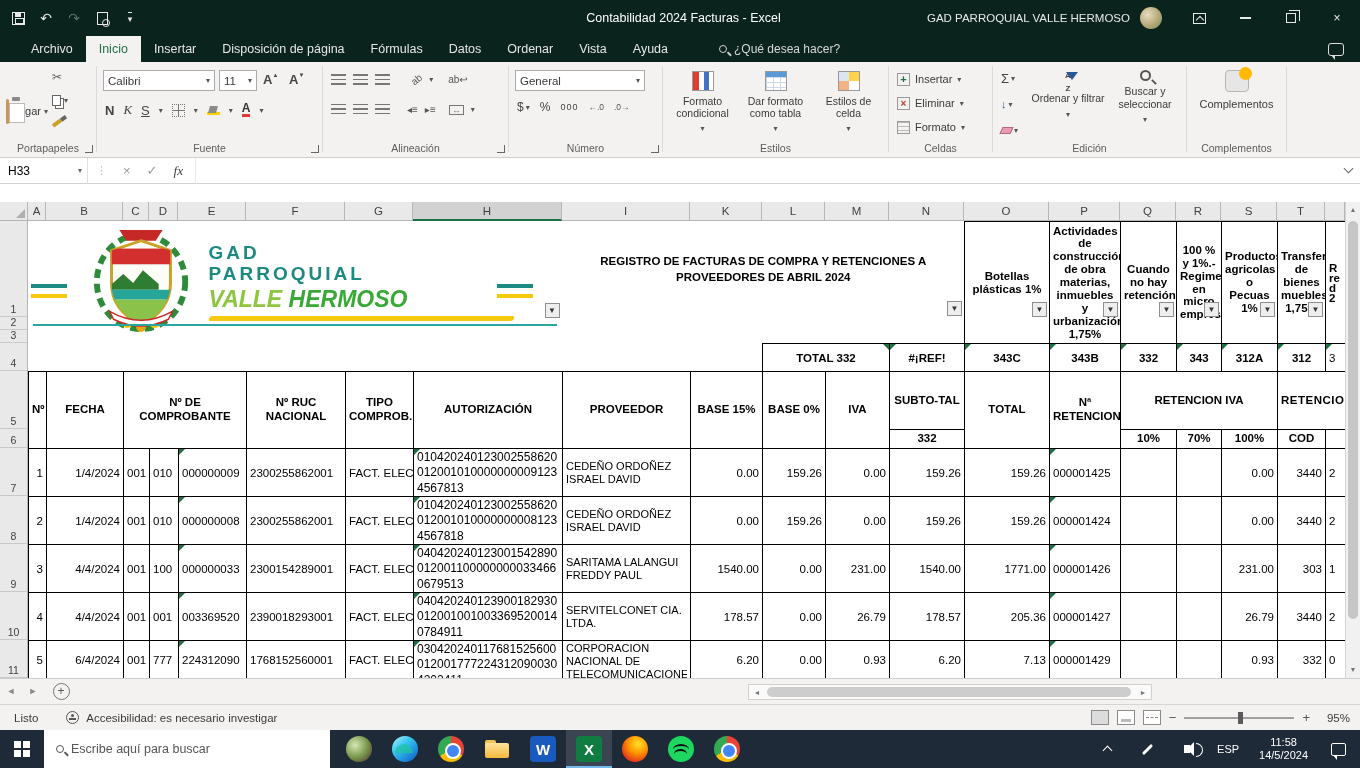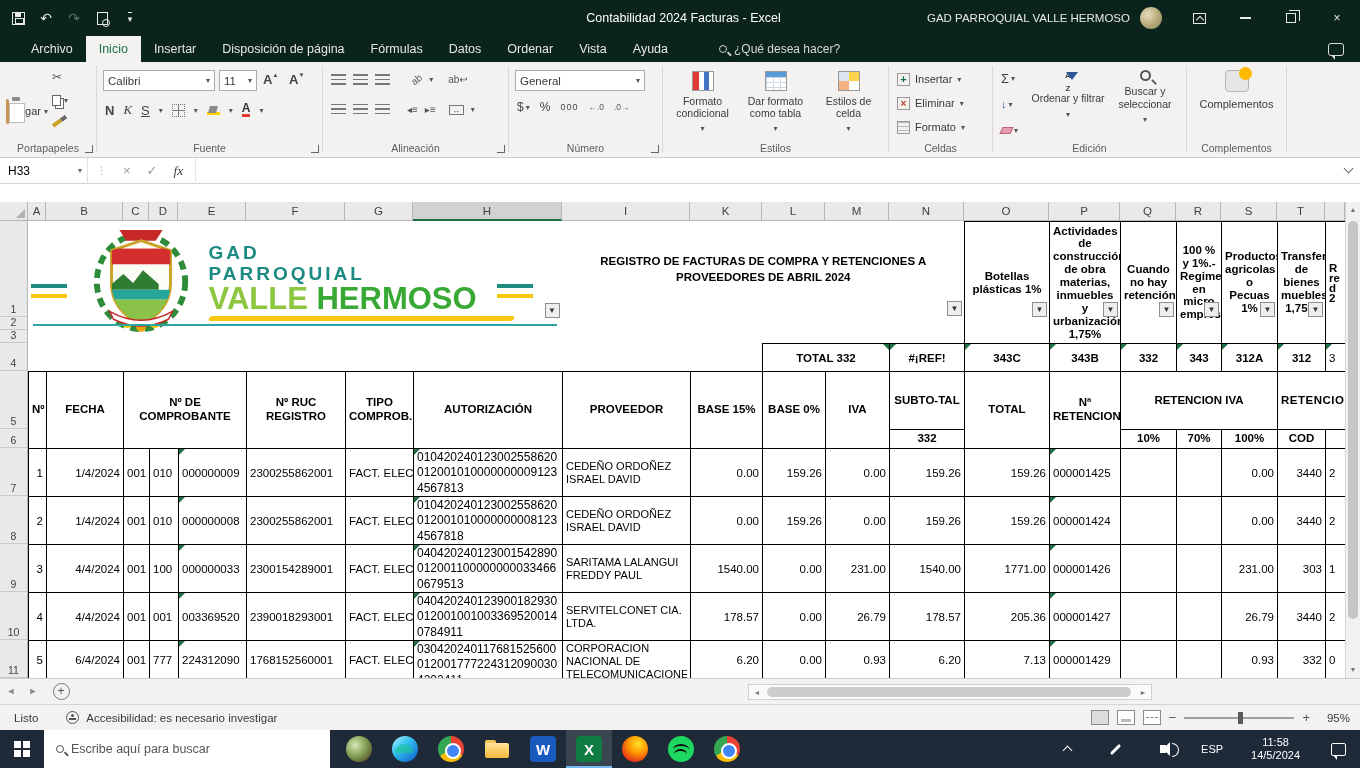--- a/index.html
+++ b/index.html
@@ -141,21 +141,21 @@
 .cat0{font-size:10px;}.cat1{font-size:8px;}.cat2{font-size:9.5px;}.cat3{font-size:8.5px;}.cat4{font-size:9px;}.cat5{font-size:9px;}
 .catx{font-size:8px;font-weight:bold;white-space:normal !important;text-align:left;vertical-align:middle;line-height:10px;}
 .titlecell{font-weight:bold;text-align:center;white-space:normal !important;font-size:12.5px;line-height:1.35;padding:0 18px;vertical-align:middle;}
 .logocell{vertical-align:top;}
 .lg-bar{position:absolute;width:36px;height:4px;}
 .lg-bar.t{background:#1b8a80;}
 .lg-bar.y{background:#f6c90e;}
 .crest{position:absolute;left:62px;top:3px;}
 .lg-text{position:absolute;left:180px;top:20px;width:320px;}
 .lg-gad,.lg-parr{color:#1b8a80;font-weight:bold;font-size:19px;letter-spacing:3px;line-height:21px;}
-.lg-vh{font-size:31px;font-weight:bold;line-height:30px;white-space:nowrap;}
+.lg-vh{font-size:23px;font-weight:bold;font-style:italic;line-height:30px;white-space:nowrap;}
 .lg-vh .v{color:#8dc63f;}
 .lg-vh .h{color:#39a935;}
 .lg-swoosh{height:5px;background:#f6c90e;border-radius:3px;width:305px;margin-top:2px;transform:skewX(-20deg);}
 .lg-line{position:absolute;left:4px;bottom:18px;width:524px;height:2px;background:#2aa5a0;}
 .retclip{font-weight:bold;font-size:11.5px;letter-spacing:.5px;text-align:left;padding-left:4px;}
 
 .vscroll{position:absolute;left:1345px;top:202px;width:15px;height:476px;background:#f1f1f1;border-left:1px solid #d4d4d4;}
 .vs-ar{position:absolute;left:0;width:14px;height:16px;text-align:center;font-size:7px;color:#777;line-height:16px;}
 .vs-ar.up{top:0;}
 .vs-ar.dn{bottom:0;}
@@ -210,21 +210,21 @@
 .ti-chrome,.ti-browser{border-radius:50%;background:conic-gradient(#ea4335 0 33%,#fbbc05 33% 66%,#34a853 66% 100%);}
 .ti-chrome::after,.ti-browser::after{content:"";position:absolute;left:7px;top:7px;width:12px;height:12px;border-radius:50%;background:#4285f4;border:2px solid #fff;}
 .ti-file-explorer::before{content:"";position:absolute;left:1px;top:4px;width:11px;height:6px;background:#f2c355;border-radius:2px 2px 0 0;}
 .ti-file-explorer::after{content:"";position:absolute;left:1px;top:7px;width:24px;height:15px;background:linear-gradient(#ffe49a,#f5b73c);border-radius:2px;}
 .ti-word{background:#185abd;border-radius:4px;color:#fff;font-weight:bold;font-size:15px;display:flex;align-items:center;justify-content:center;}
 .ti-excel{background:#107c41;border-radius:4px;color:#fff;font-weight:bold;font-size:15px;display:flex;align-items:center;justify-content:center;}
 .ti-firefox{border-radius:50%;background:radial-gradient(circle at 62% 30%,#ffe226,#ff9500 40%,#e1301e 78%,#b5007f);}
 .ti-spotify{border-radius:50%;background:#1ed760;}
 .ti-spotify::before{content:"";position:absolute;left:5px;top:8px;width:16px;height:9px;border-top:2.5px solid #0e0e0e;border-radius:50%;}
 .ti-spotify::after{content:"";position:absolute;left:6px;top:13px;width:13px;height:8px;border-top:2.5px solid #0e0e0e;border-radius:50%;}
-.tray{margin-left:auto;display:flex;align-items:center;gap:28px;padding-right:12px;color:#fff;}
+.tray{margin-left:auto;display:flex;align-items:center;gap:20px;padding-right:12px;color:#fff;}
 .tray-it{display:flex;align-items:center;justify-content:center;width:20px;height:38px;}
 .chev-up{width:7px;height:7px;border-left:1.5px solid #fff;border-top:1.5px solid #fff;transform:rotate(45deg);margin-top:3px;}
 .ic-pen{width:13px;height:3px;background:#fff;border-radius:2px;transform:rotate(-45deg);}
 .ic-vol{width:6px;height:8px;background:#fff;position:relative;}
 .ic-vol::before{content:"";position:absolute;left:3px;top:-3px;border-top:7px solid transparent;border-bottom:7px solid transparent;border-right:7px solid #fff;}
 .ic-vol::after{content:"";position:absolute;left:12px;top:-2px;width:6px;height:12px;border:1.5px solid #fff;border-left:none;border-radius:0 8px 8px 0;}
 .tray-lang{font-size:11px;}
 .tray-clock{font-size:11px;line-height:13px;text-align:center;}
 .ic-notif{width:15px;height:13px;border:1.5px solid #fff;border-radius:2px;position:relative;}
 .ic-notif::after{content:"";position:absolute;left:1px;bottom:-5px;border-left:4px solid transparent;border-top:5px solid #fff;}
@@ -607,21 +607,21 @@
             <td class="bd bcode gtl">332</td>
             <td class="bd bcode gtl">343</td>
             <td class="bd bcode gtl">312A</td>
             <td class="bd bcode gtl">312</td>
             <td class="bdclip al gtl">3</td>
           </tr>
           <tr style="height:58px">
             <td rowspan="2" class="bd th">Nº</td>
             <td rowspan="2" class="bd th">FECHA</td>
             <td rowspan="2" colspan="3" class="bd th">Nº DE COMPROBANTE</td>
-            <td rowspan="2" class="bd th">Nº RUC REGISTRO</td>
+            <td rowspan="2" class="bd th">Nº RUC NACIONAL</td>
             <td rowspan="2" class="bd th">TIPO COMPROB.</td>
             <td rowspan="2" class="bd th">AUTORIZACIÓN</td>
             <td rowspan="2" class="bd th">PROVEEDOR</td>
             <td rowspan="2" class="bd th">BASE 15%</td>
             <td rowspan="2" class="bd th">BASE 0%</td>
             <td rowspan="2" class="bd th">IVA</td>
             <td class="bd th">SUBTO-TAL</td>
             <td rowspan="2" class="bd th">TOTAL</td>
             <td rowspan="2" class="bd th">Nª RETENCION</td>
             <td colspan="3" class="bd th">RETENCION IVA</td>

